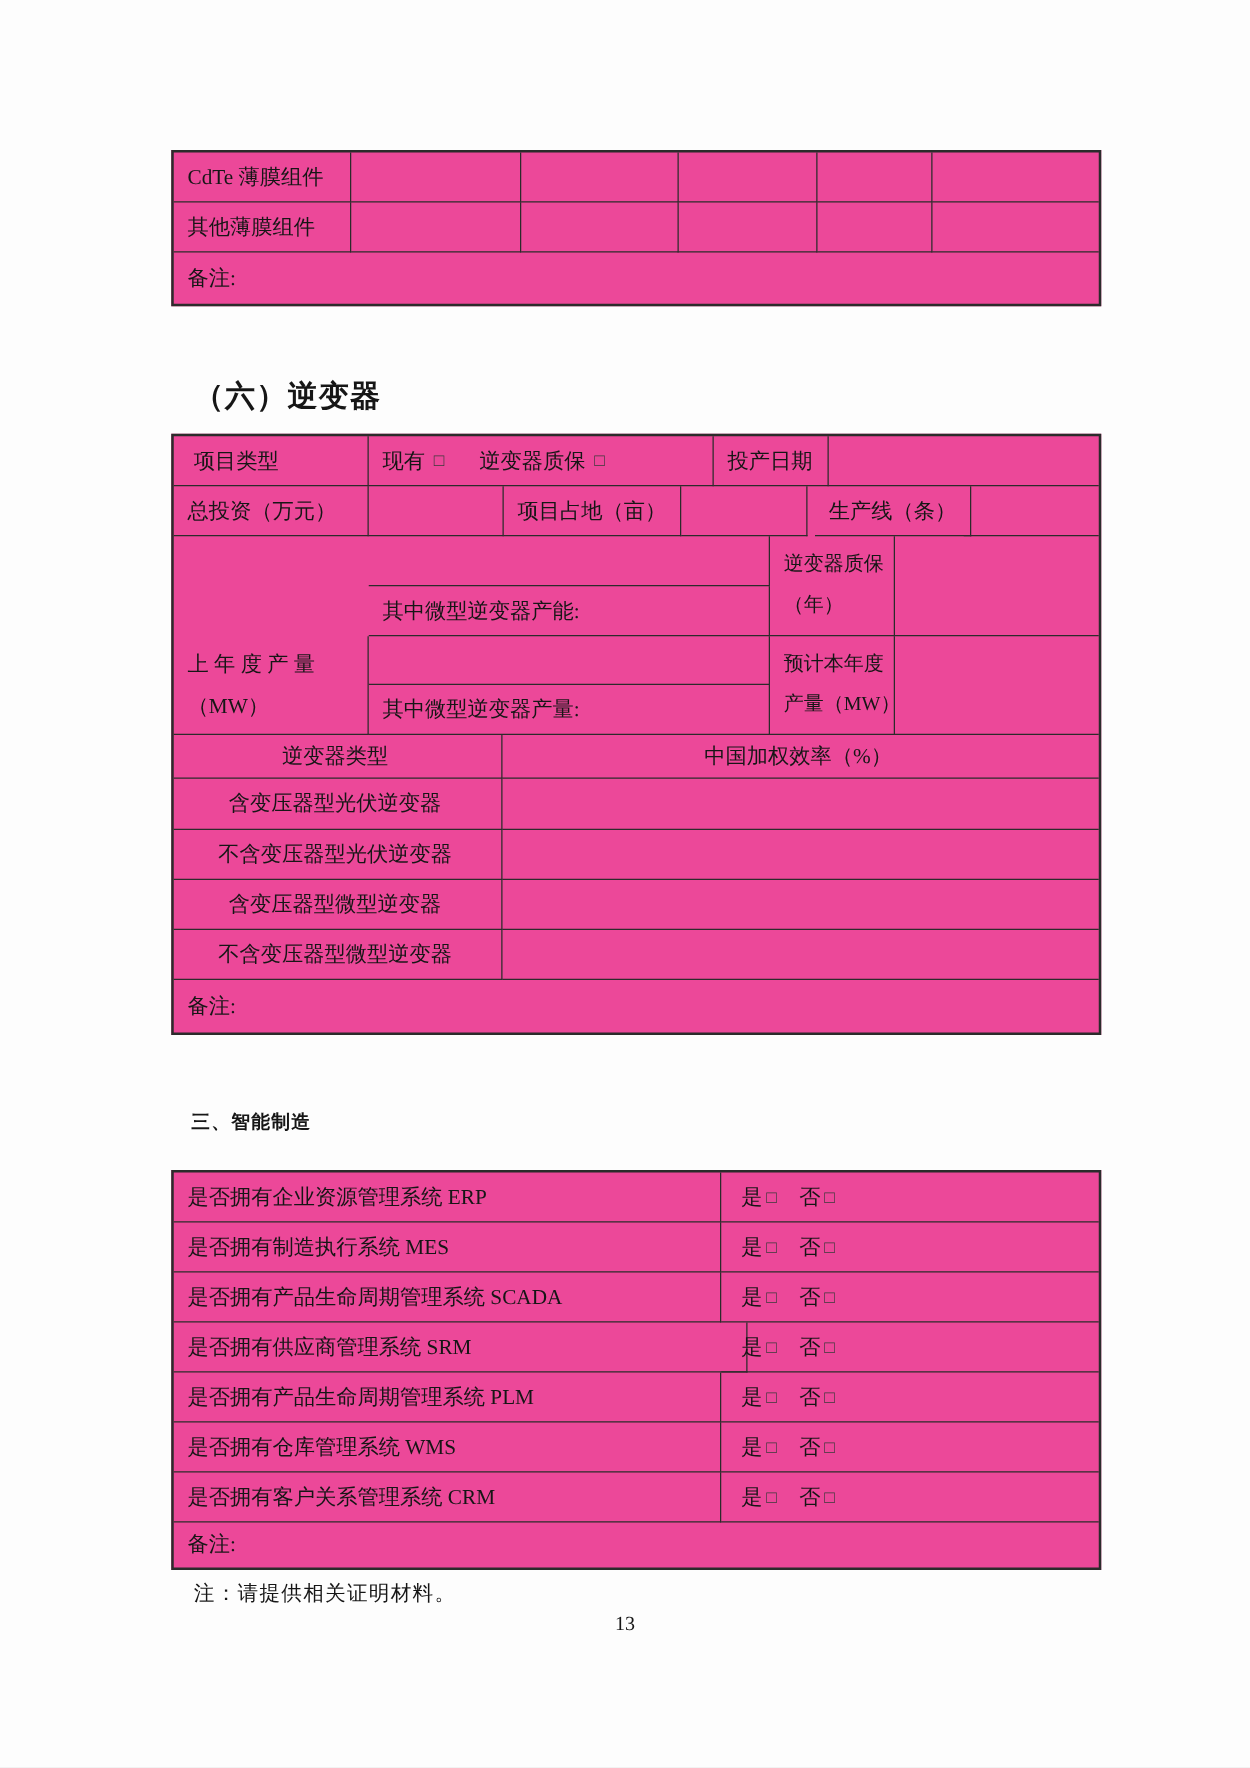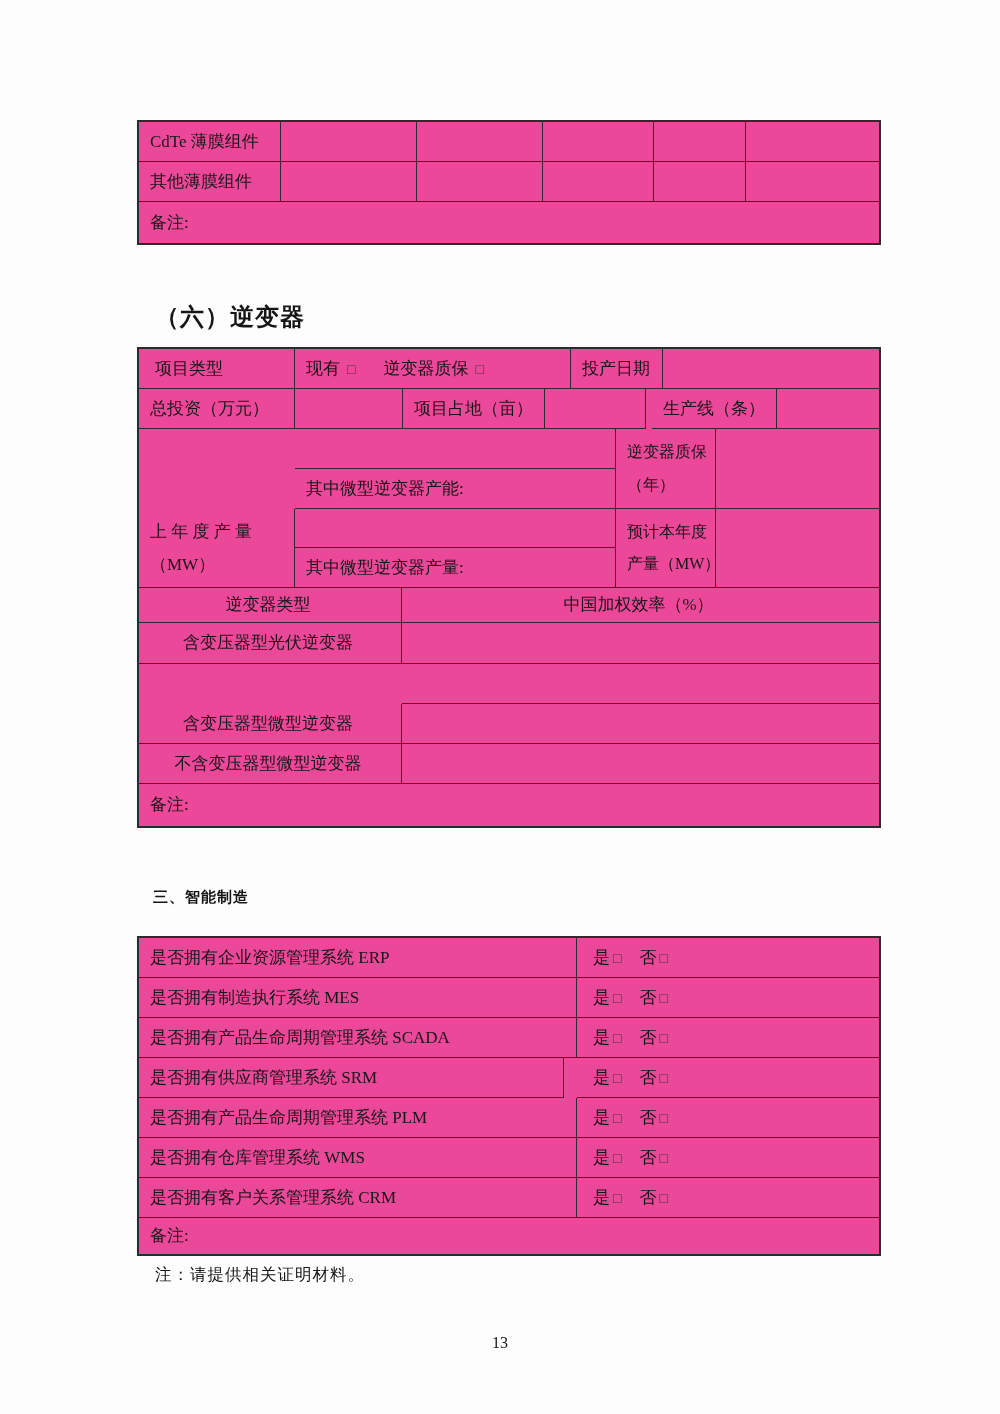--- a/index.html
+++ b/index.html
@@ -129,20 +129,23 @@
         <span>逆变器类型</span>
       </div>
     <div class="cell center no-r" style="left:263px;top:239px;width:477px;height:35px;">
         <span>中国加权效率（%）</span>
       </div>
 
     <div class="cell center" style="left:0;top:274px;width:263px;height:41px;">
         <span>含变压器型光伏逆变器</span>
       </div>
     <div class="cell no-r" style="left:263px;top:274px;width:477px;height:41px;"></div>
+    <div class="cell center" style="left:0;top:315px;width:263px;height:40px;">
+        <span>不含变压器型光伏逆变器</span>
+      </div>
     <div class="cell no-r" style="left:263px;top:315px;width:477px;height:40px;"></div>
     <div class="cell center" style="left:0;top:355px;width:263px;height:40px;">
         <span>含变压器型微型逆变器</span>
       </div>
     <div class="cell no-r" style="left:263px;top:355px;width:477px;height:40px;"></div>
     <div class="cell center" style="left:0;top:395px;width:263px;height:40px;">
         <span>不含变压器型微型逆变器</span>
       </div>
     <div class="cell no-r" style="left:263px;top:395px;width:477px;height:40px;"></div>
 
@@ -181,21 +184,21 @@
         <span>是否拥有产品生命周期管理系统 SCADA</span>
       </div>
     <div class="cell no-r" style="left:438px;top:80px;width:302px;height:40px;padding-left:16px;">
       <span>是</span>
         <span class="cb" style="margin-left:3px;">□</span>
         <span class="gap18"></span>
         <span>否</span>
         <span class="cb" style="margin-left:3px;">□</span>
     </div>
 
-    <div class="cell" style="left:0;top:120px;width:425px;height:40px;">
+    <div class="cell" style="left:0;top:120px;width:459px;height:40px;">
         <span>是否拥有供应商管理系统 SRM</span>
       </div>
     <div class="cell no-r" style="left:438px;top:120px;width:302px;height:40px;padding-left:16px;">
       <span>是</span>
         <span class="cb" style="margin-left:3px;">□</span>
         <span class="gap18"></span>
         <span>否</span>
         <span class="cb" style="margin-left:3px;">□</span>
     </div>
 
@@ -231,15 +234,15 @@
         <span>否</span>
         <span class="cb" style="margin-left:3px;">□</span>
     </div>
 
     <div class="cell no-r no-b" style="left:0;top:280px;width:740px;height:36px;">
         <span>备注:</span>
       </div>
   </div>
 
   <div class="footnote" style="left:155px;top:1264px;">注：请提供相关证明材料。</div>
-  <div class="pagenum" style="top:1291px;margin-top:43px;">13</div>
+  <div class="pagenum" style="top:1291px;">13</div>
 
 </div>
 
 </body></html>

